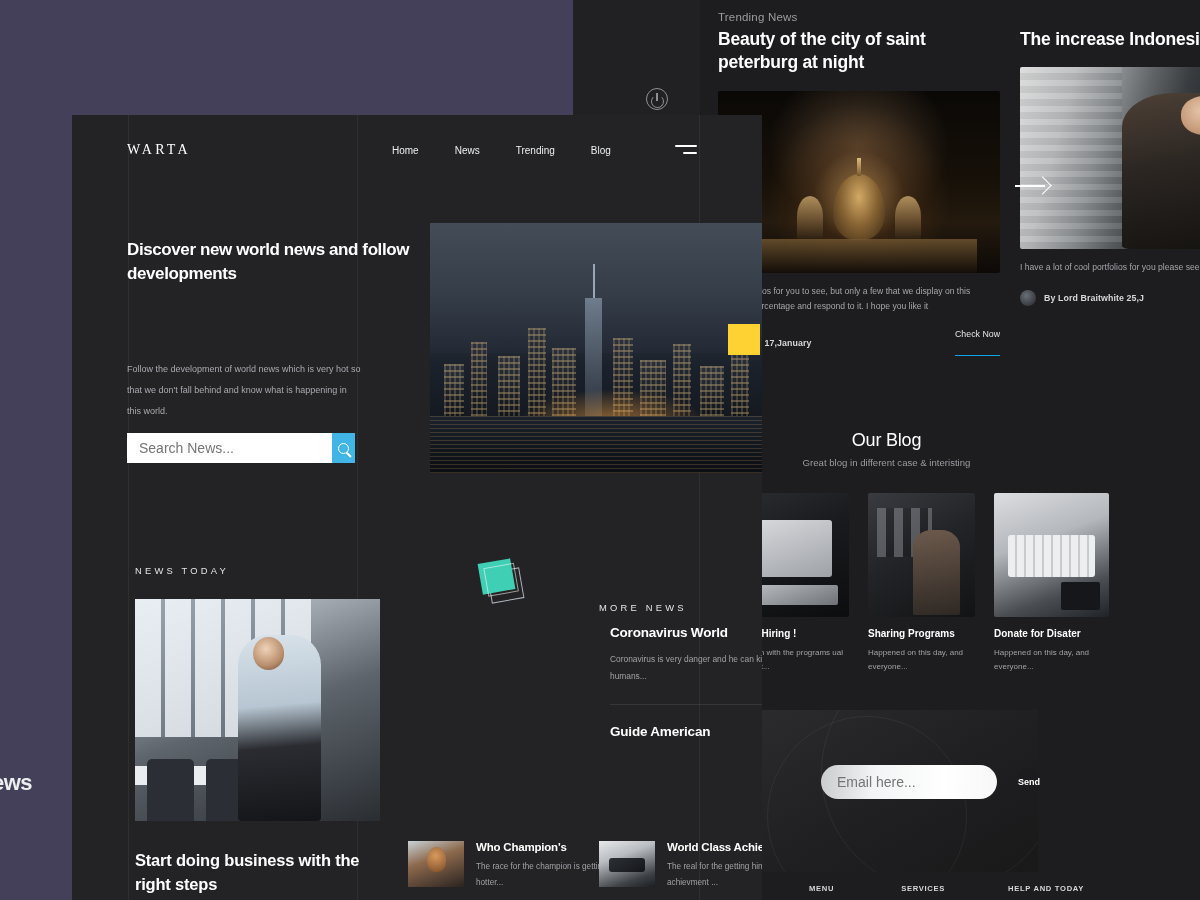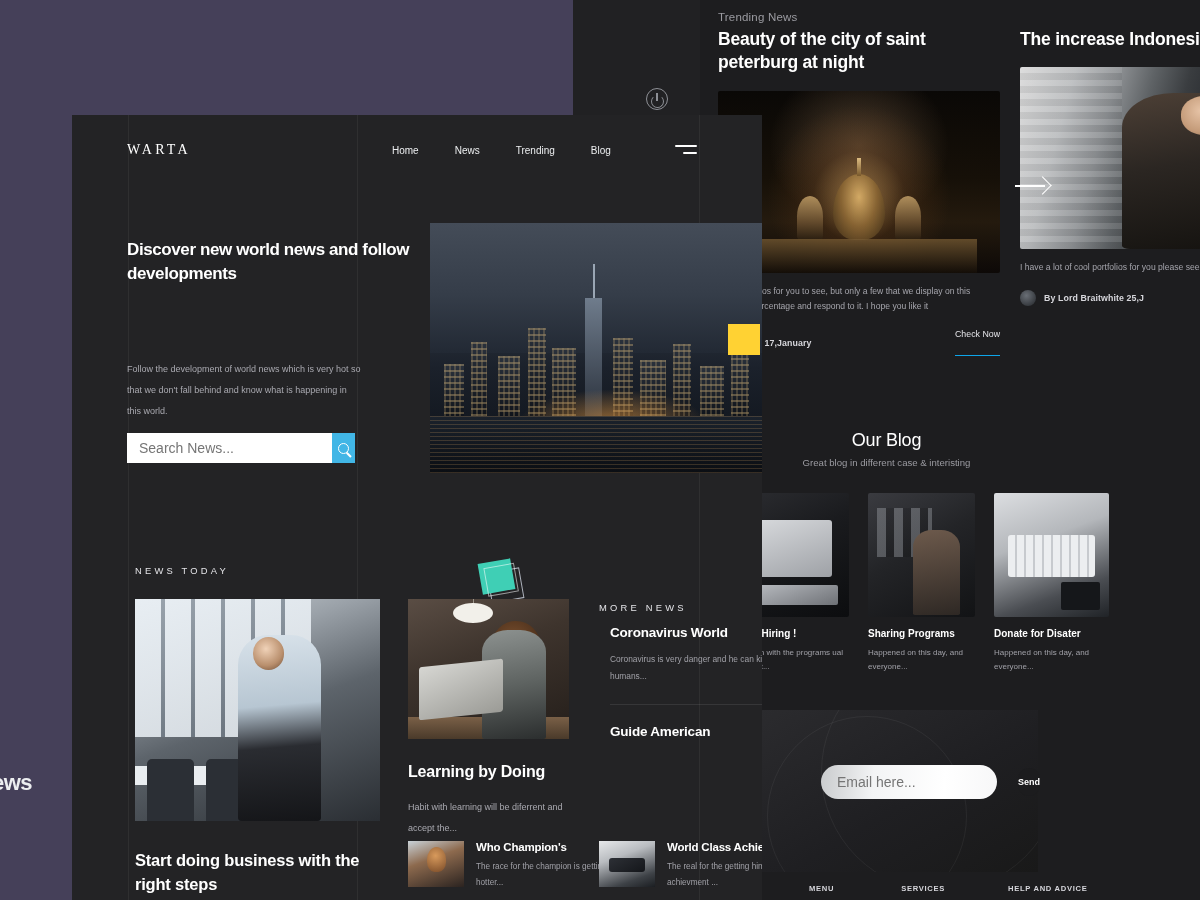--- a/index.html
+++ b/index.html
@@ -308,21 +308,21 @@
 </div>
 <div class="news-word">ews</div>
 <div class="news-form">
   <input class="news-input" placeholder="Email here..." style="">
   <button class="news-send">Send</button>
 </div>
 
 <div class="foot">
   <div class="foot-col f1">MENU</div>
   <div class="foot-col f2">SERVICES</div>
-  <div class="foot-col f3">HELP AND ADVICE</div>
+  <div class="foot-col f3">HELP AND TODAY</div>
 </div>
 
 <div class="panel-topleft"></div>
 <div class="power-icon"></div>
 
 <div class="panel-main">
 
   <div class="grid-line gl1"></div>
   <div class="grid-line gl2"></div>
   <div class="grid-line gl3"></div>
@@ -383,31 +383,20 @@
       <div class="ph-table"></div>
       <div class="ph-chair1"></div>
         <div class="ph-chair2"></div>
       <div class="ph-hair"></div>
       <div class="ph-person"></div>
       <div class="ph-head"></div>
     </div>
     <h3>Start doing business with the right steps</h3>
   </div>
 
-  <div class="card-mid">
-    <div class="ph">
-      <div class="pm-desk"></div>
-      <div class="pm-hair"></div>
-      <div class="pm-person"></div>
-      <div class="pm-laptop"></div>
-      <div class="pm-lamp"></div>
-    </div>
-    <h3>Learning by Doing</h3>
-    <p>Habit with learning will be diferrent and accept the...</p>
-  </div>
 
   <div class="mini m1">
     <div class="mph mph-a"></div>
     <div>
       <h4>Who Champion's</h4>
       <p>The race for the champion is getting hotter...</p>
     </div>
   </div>
 
   <div class="more-list">

